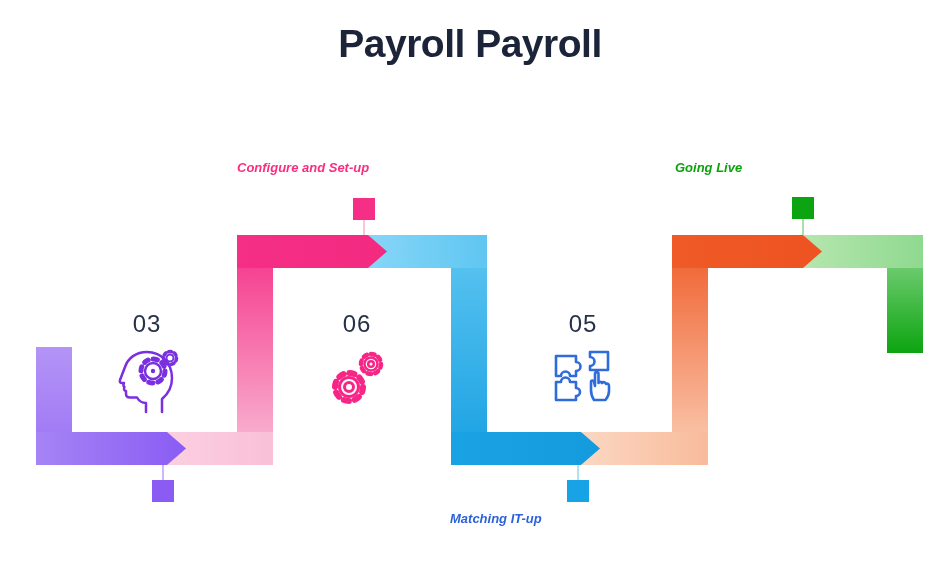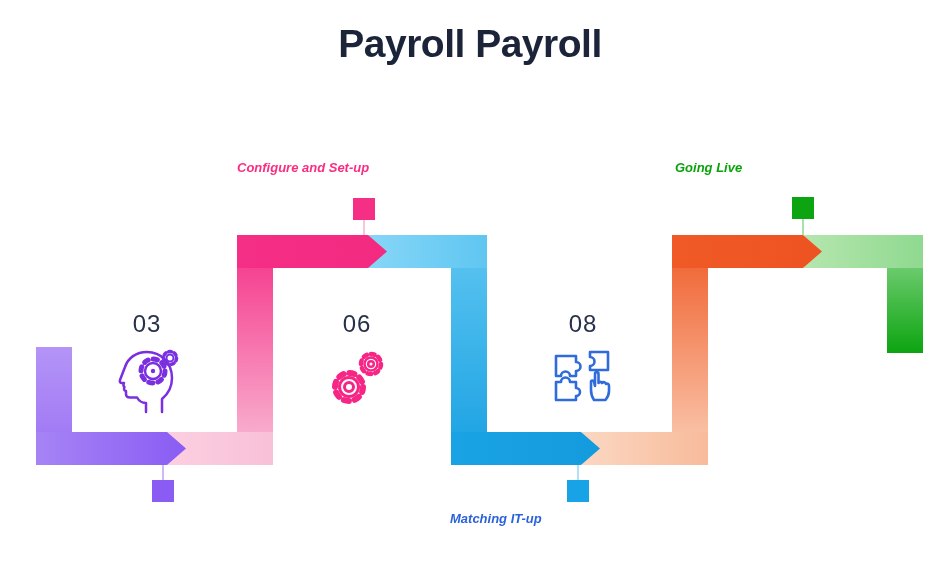--- a/index.html
+++ b/index.html
@@ -124,21 +124,21 @@
         <circle cx="25" cy="43" r="9.5" stroke-width="3"></circle>
         <circle cx="25" cy="43" r="4.5" stroke-width="3"></circle>
         <circle cx="47" cy="20" r="10" stroke-width="4.5" stroke-dasharray="3.6 4.2"></circle>
         <circle cx="47" cy="20" r="6.5" stroke-width="2.5"></circle>
         <circle cx="47" cy="20" r="2.8" stroke-width="2.5"></circle>
       </svg>
     </div>
   </div>
 
   <div class="step st-3">
-    <div class="step-number">08</div>
+    <div class="step-number">05</div>
     <div class="step-icon ic-blue">
       <svg width="66" height="70" viewBox="0 0 66 70" fill="none" stroke="currentColor" stroke-width="2.6" stroke-linecap="round" stroke-linejoin="round">
         <path d="M6 12 H26 V18 A4.5 4.5 0 1 1 26 27 V32 H20 A4.5 4.5 0 1 0 11 32 H6 Z"></path>
         <path d="M6 38 H11 A4.5 4.5 0 1 1 20 38 H26 V44 A4 4 0 1 1 26 52 V56 H6 Z"></path>
         <path d="M40 26 V22 A4.5 4.5 0 1 0 40 13 V8 H58 V26 Z"></path>
         <path d="M44 56 C42 53 41 49 41 46 L41 38 C41 36 43.5 36 44 38 L45 42 L45 30 C45 27.5 48.5 27.5 48.5 30 L48.5 39 C49.5 37.5 51.5 37.5 52 39 C53.5 37.5 55.5 38 56 40 C57.5 39 59 40 59 42 L59 47 C59 50.5 57.5 53.5 55.5 56 Z"></path>
       </svg>
     </div>
   </div>
 

